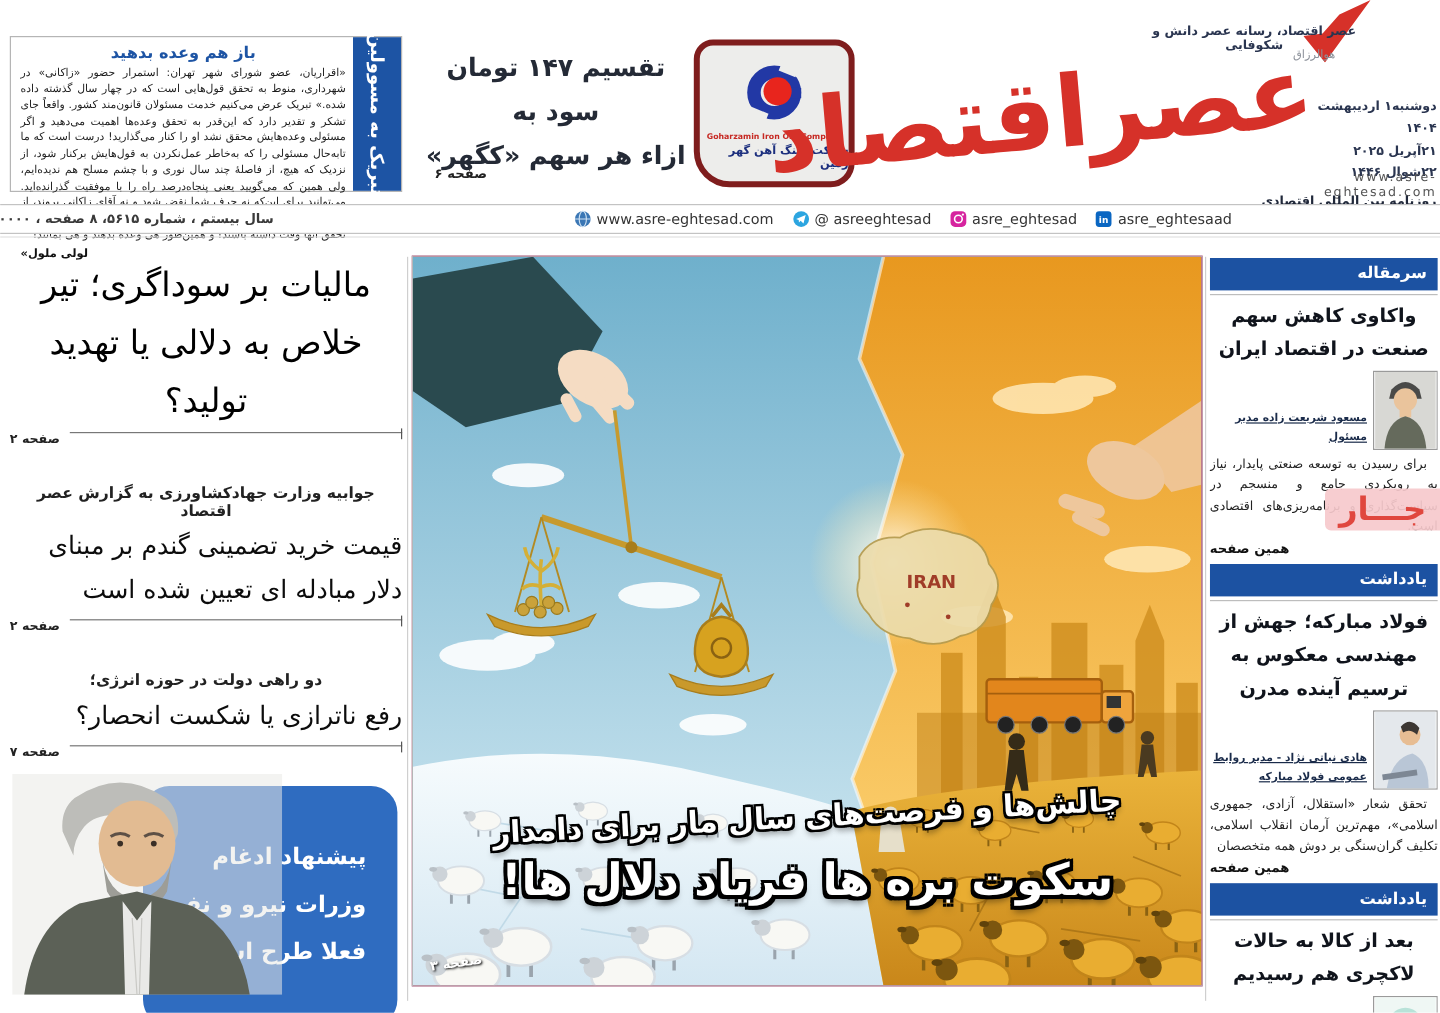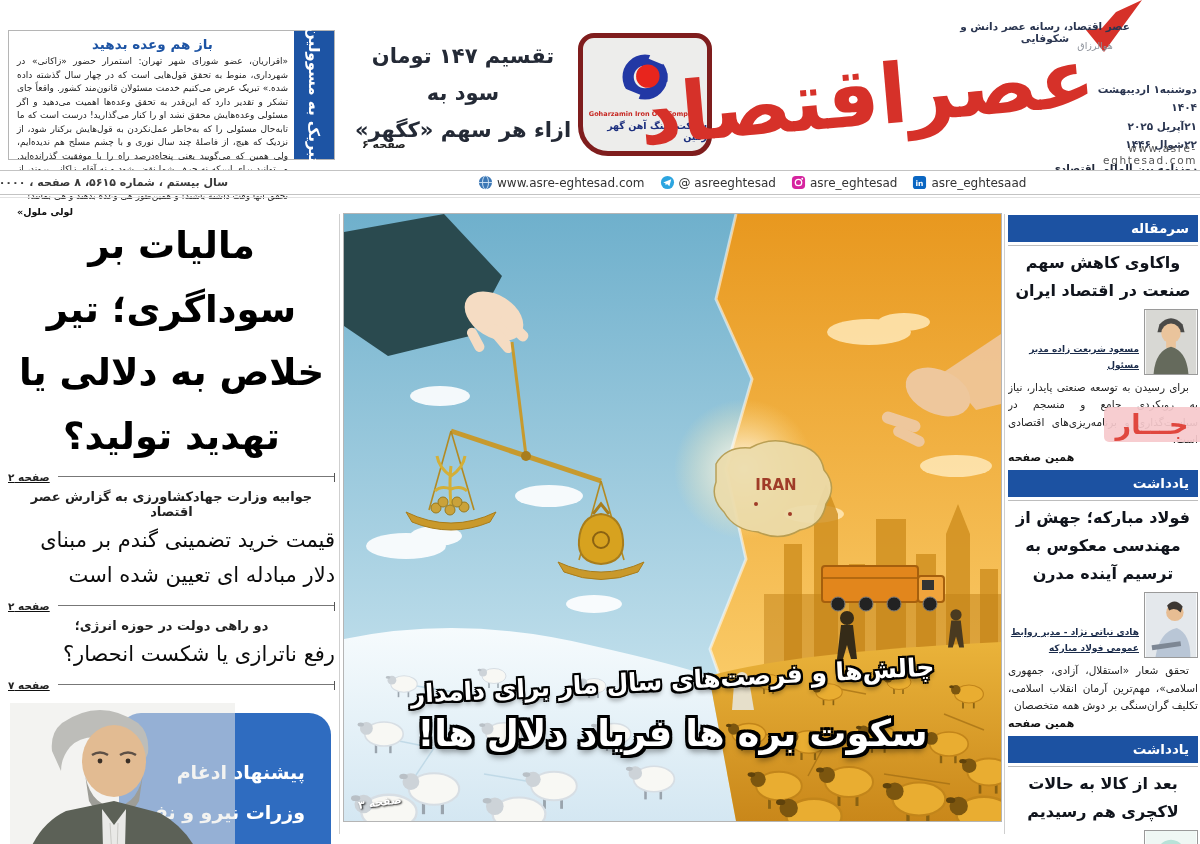--- a/index.html
+++ b/index.html
@@ -50,27 +50,27 @@
   #issue-strip .issue-info{position:absolute;right:972px;left:18px;top:0;height:23px;line-height:23px;
     font-size:11px;font-weight:bold;color:#3a3a3a;text-align:left;direction:rtl;white-space:nowrap;}
   .social-row{position:absolute;left:478px;top:0;height:23px;display:flex;align-items:center;
     gap:15px;direction:ltr;}
   .social-item{display:flex;align-items:center;gap:4px;font-size:12px;color:#333;}
   .hr2{position:absolute;left:0;top:197px;width:1200px;border-top:1px solid #e2e2e2;}
 
   
   .vline{position:absolute;top:214px;height:620px;border-left:1px solid #cfcfcf;}
   #col-left{position:absolute;left:8px;top:210px;width:327px;}
-  .lead-title{font-size:37px;font-weight:bold;letter-spacing:-0.5px;color:#000;
+  .lead-title{font-size:28px;font-weight:normal;letter-spacing:-0.5px;color:#000;
     text-align:center;line-height:1.72;margin:4px 0 2px;}
-  .pagerule{direction:ltr;display:flex;align-items:center;gap:8px;margin:2px 0 0;text-decoration:underline;}
+  .pagerule{direction:ltr;display:flex;gap:8px;margin:2px 0 0;}
   .pagerule .pglabel{font-size:10.5px;font-weight:bold;color:#222;white-space:nowrap;}
   .pagerule .rule{flex:1;border-top:1px solid #777;position:relative;height:0;}
   .pagerule .rule::after{content:"";position:absolute;right:0;top:-4px;height:9px;border-right:1.5px solid #555;}
-  .story-kicker{font-size:13px;font-weight:bold;color:#222;text-align:center;margin-top:6px;}
+  .story-kicker{font-size:13px;font-weight:bold;color:#222;text-align:center;margin-top:32px;}
   .story-title{font-size:21px;font-weight:normal;color:#0c0c0c;text-align:right;line-height:1.7;margin:4px 0 6px;}
   #photo-story{position:relative;width:325px;height:188px;margin-top:10px;}
   #photo-story .blue-box{position:absolute;right:4px;top:12px;width:212px;height:200px;
     background:#2f6cc0;border-radius:22px;box-sizing:border-box;
     display:flex;flex-direction:column;justify-content:center;padding:0 26px 0 8px;}
   #photo-story .blue-box span{color:#fff;font-weight:bold;font-size:19px;line-height:2.1;text-align:right;}
   #photo-story svg{position:absolute;left:0;bottom:2px;z-index:2;}
 
   
   #center-feature{position:absolute;left:343px;top:213px;width:657px;height:607px;

